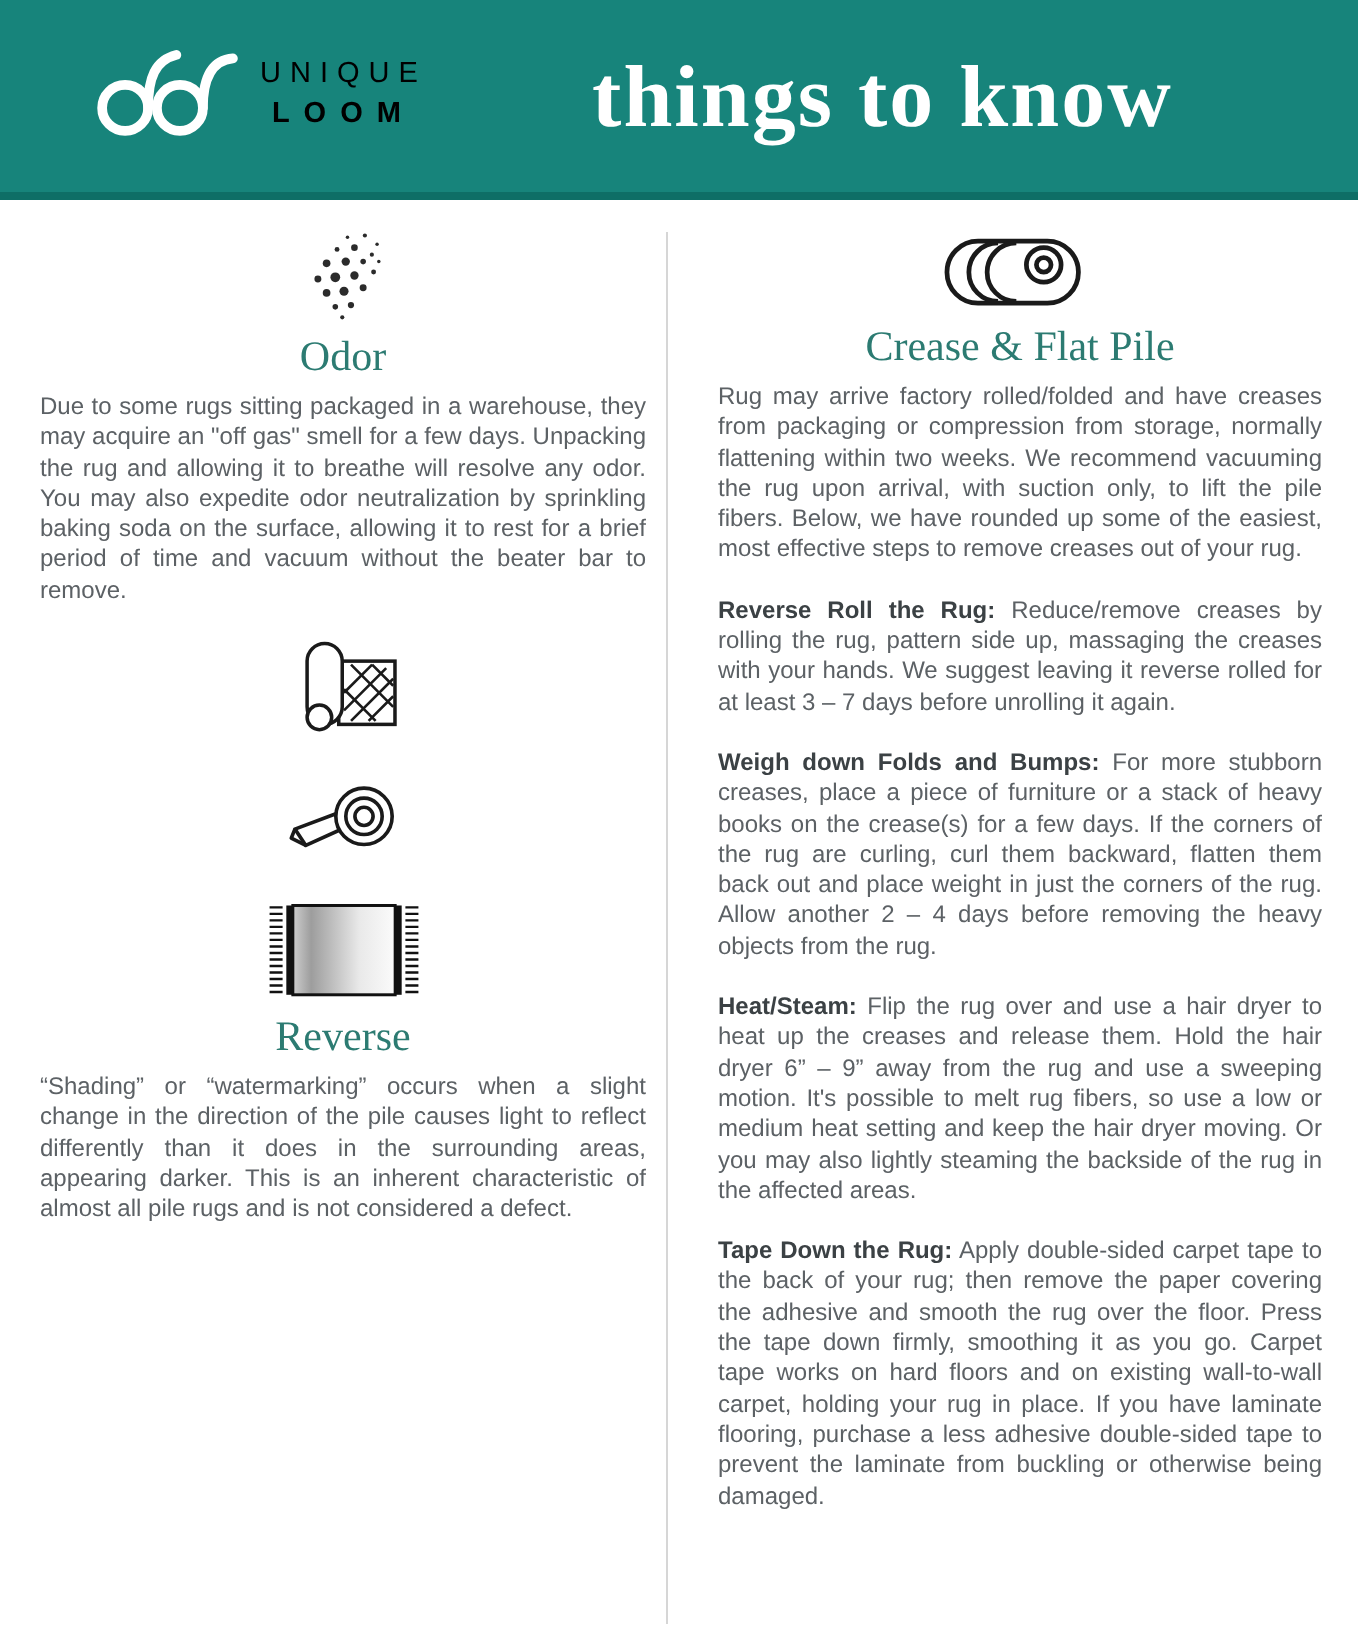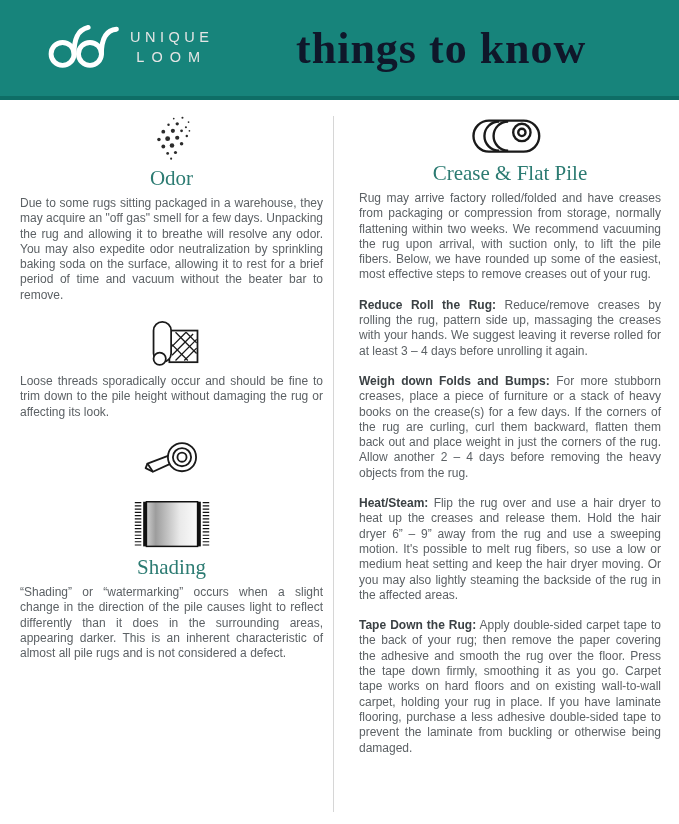--- a/index.html
+++ b/index.html
@@ -7,25 +7,25 @@
   .page {
     width:679px; height:824px; background:#ffffff; overflow:hidden;
     font-family:"Liberation Sans", sans-serif; position:relative;
   }
   
   .banner {
     height:100px; background:#17847B; border-bottom:4px solid #0E6E66;
     display:flex; align-items:center; padding:0 24px 0 44px;
   }
   .brand { display:flex; align-items:center; gap:10px; flex:0 0 auto; }
-  .brand-name { color:#e5e5e5; font-size:14.5px; line-height:1.35; text-align:center; }
+  .brand-name { color:#000000; font-size:14.5px; line-height:1.35; text-align:center; }
   .brand-line1 { display:block; letter-spacing:4.5px; }
-  .brand-line2 { display:block; letter-spacing:7px; }
+  .brand-line2 { display:block; letter-spacing:7px;font-weight:bold; }
   .banner-title {
-    flex:1; margin:0; text-align:center; color:#0f172a;
+    flex:1; margin:0; text-align:center; color:#ffffff;
     font-family:"Liberation Serif", serif; font-weight:700;
     font-size:44px; letter-spacing:1px; padding-left:14px;
   }
   
   .content { display:flex; padding:10px 18px 0 20px; height:720px; }
   .col { }
   .col-left  { width:303px; flex:0 0 303px; }
   .divider   { width:1px; background:#D6D6D6; margin:6px 13px 8px 10px; flex:0 0 1px; }
   .col-right { flex:1; min-width:0;margin-left:12px; }
   .section { text-align:center; }
@@ -112,21 +112,20 @@
             <g fill="none" stroke="#1a1a1a" stroke-width="1.5">
               <path d="M33 30 L49 14 M33 40 L57 16 M37 46 L61 22 M47 46 L61 32"></path>
               <path d="M37 14 L61 38 M33 28 L51 46 M49 14 L61 26"></path>
             </g>
             <g fill="#ffffff" stroke="#1a1a1a" stroke-width="2">
               <rect x="12" y="2" width="20" height="46" rx="10"></rect>
               <circle cx="19" cy="44" r="7"></circle>
             </g>
           </svg>
         </div>
-        <p class="body-text">Loose threads sporadically occur and should be fine to trim down to the pile height without damaging the rug or affecting its look.</p>
       </div>
 
       <div class="section">
         <div class="icon-wrap">
           <svg viewBox="0 0 66 48" width="60" height="44" aria-hidden="true">
             <g fill="#ffffff" stroke="#1a1a1a" stroke-width="2" stroke-linejoin="round">
               <path d="M6 29 L30 20 L34 28 L12 38 Z"></path>
               <path d="M6 29 L4 34 L12 38" fill="none"></path>
               <circle cx="44" cy="22" r="15.5"></circle>
               <circle cx="44" cy="22" r="10"></circle>
@@ -147,21 +146,21 @@
                 <stop offset="1" stop-color="#fbfbfb"></stop>
               </linearGradient>
             </defs>
             <path stroke="#111111" stroke-width="1.3" d="M3 5h7M3 8.5h7M3 12h7M3 15.5h7M3 19h7M3 22.5h7M3 26h7M3 29.5h7M3 33h7M3 36.5h7M3 40h7M3 43.5h7M3 47h7M3 50.5h7"></path>
             <rect x="12" y="4" width="3.5" height="48" fill="#111111"></rect>
             <rect x="15.5" y="4" width="55" height="48" fill="url(#shadeGrad)" stroke="#111111" stroke-width="1.6"></rect>
             <rect x="70.5" y="4" width="3.5" height="48" fill="#111111"></rect>
             <path stroke="#111111" stroke-width="1.3" d="M76 5h7M76 8.5h7M76 12h7M76 15.5h7M76 19h7M76 22.5h7M76 26h7M76 29.5h7M76 33h7M76 36.5h7M76 40h7M76 43.5h7M76 47h7M76 50.5h7"></path>
           </svg>
         </div>
-        <h2 class="section-title">Shading</h2>
+        <h2 class="section-title">Reverse</h2>
         <p class="body-text">“Shading” or “watermarking” occurs when a slight change in the direction of the pile causes light to reflect differently than it does in the surrounding areas, appearing darker. This is an inherent characteristic of almost all pile rugs and is not considered a defect.</p>
       </div>
 
     </section>
 
     <div class="divider"></div>
 
     <section class="col col-right">
 
       <div class="section">
@@ -173,21 +172,21 @@
               <path d="M46 6 A16 16 0 0 0 46 38"></path>
               <circle cx="61" cy="18" r="9.5"></circle>
               <circle cx="61" cy="18" r="4"></circle>
             </g>
           </svg>
         </div>
         <h2 class="section-title">Crease &amp; Flat Pile</h2>
         <p class="body-text">Rug may arrive factory rolled/folded and have creases from packaging or compression from storage, normally flattening within two weeks. We recommend vacuuming the rug upon arrival, with suction only, to lift the pile fibers. Below, we have rounded up some of the easiest, most effective steps to remove creases out of your rug.</p>
       </div>
 
-      <p class="body-text tip"><span class="tip-label">Reduce Roll the Rug:</span> <span>Reduce/remove creases by rolling the rug, pattern side up, massaging the creases with your hands. We suggest leaving it reverse rolled for at least 3 – 4 days before unrolling it again.</span></p>
+      <p class="body-text tip"><span class="tip-label">Reverse Roll the Rug:</span> <span>Reduce/remove creases by rolling the rug, pattern side up, massaging the creases with your hands. We suggest leaving it reverse rolled for at least 3 – 7 days before unrolling it again.</span></p>
 
       <p class="body-text tip"><span class="tip-label">Weigh down Folds and Bumps:</span> <span>For more stubborn creases, place a piece of furniture or a stack of heavy books on the crease(s) for a few days. If the corners of the rug are curling, curl them backward, flatten them back out and place weight in just the corners of the rug. Allow another 2 – 4 days before removing the heavy objects from the rug.</span></p>
 
       <p class="body-text tip"><span class="tip-label">Heat/Steam:</span> <span>Flip the rug over and use a hair dryer to heat up the creases and release them. Hold the hair dryer 6” – 9” away from the rug and use a sweeping motion. It's possible to melt rug fibers, so use a low or medium heat setting and keep the hair dryer moving. Or you may also lightly steaming the backside of the rug in the affected areas.</span></p>
 
       <p class="body-text tip"><span class="tip-label">Tape Down the Rug:</span> <span>Apply double-sided carpet tape to the back of your rug; then remove the paper covering the adhesive and smooth the rug over the floor. Press the tape down firmly, smoothing it as you go. Carpet tape works on hard floors and on existing wall-to-wall carpet, holding your rug in place. If you have laminate flooring, purchase a less adhesive double-sided tape to prevent the laminate from buckling or otherwise being damaged.</span></p>
 
     </section>
 
   </main>

